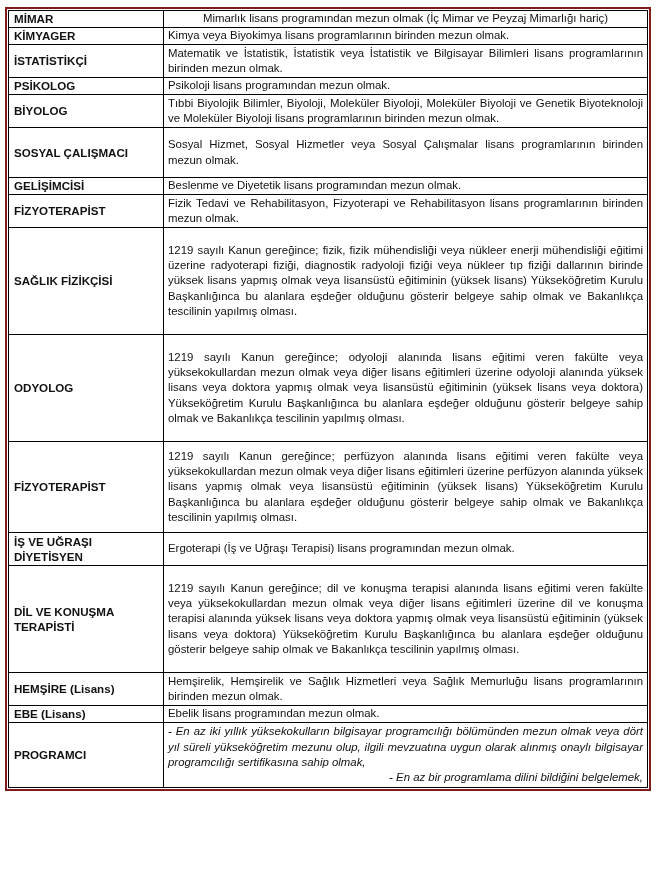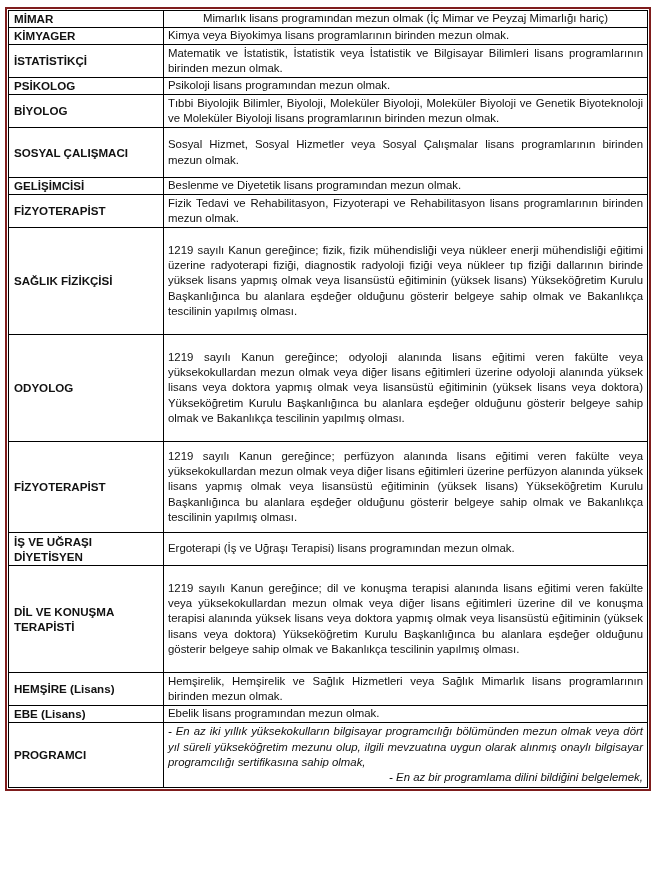--- a/index.html
+++ b/index.html
@@ -71,21 +71,21 @@
     <tr style="height:33px">
       <td class="title">İŞ VE UĞRAŞI DİYETİSYEN</td>
       <td class="desc">Ergoterapi (İş ve Uğraşı Terapisi) lisans programından mezun olmak.</td>
     </tr>
     <tr style="height:107px">
       <td class="title">DİL VE KONUŞMA TERAPİSTİ</td>
       <td class="desc">1219 sayılı Kanun gereğince; dil ve konuşma terapisi alanında lisans eğitimi veren fakülte veya yüksekokullardan mezun olmak veya diğer lisans eğitimleri üzerine dil ve konuşma terapisi alanında yüksek lisans veya doktora yapmış olmak veya lisansüstü eğitiminin (yüksek lisans veya doktora) Yükseköğretim Kurulu Başkanlığınca bu alanlara eşdeğer olduğunu gösterir belgeye sahip olmak ve Bakanlıkça tescilinin yapılmış olması.</td>
     </tr>
     <tr style="height:33px">
       <td class="title">HEMŞİRE (Lisans)</td>
-      <td class="desc">Hemşirelik, Hemşirelik ve Sağlık Hizmetleri veya Sağlık Mimarlık lisans programlarının birinden mezun olmak.</td>
+      <td class="desc">Hemşirelik, Hemşirelik ve Sağlık Hizmetleri veya Sağlık Memurluğu lisans programlarının birinden mezun olmak.</td>
     </tr>
     <tr style="height:17px">
       <td class="title">EBE (Lisans)</td>
       <td class="desc">Ebelik lisans programından mezun olmak.</td>
     </tr>
     <tr style="height:65px">
       <td class="title">PROGRAMCI</td>
       <td class="desc">
         <span class="line">- En az iki yıllık yüksekokulların bilgisayar programcılığı bölümünden mezun olmak veya dört yıl süreli yükseköğretim mezunu olup, ilgili mevzuatına uygun olarak alınmış onaylı bilgisayar programcılığı sertifikasına sahip olmak,</span>
         <span class="line" style="text-align:right">- En az bir programlama dilini bildiğini belgelemek,</span>

